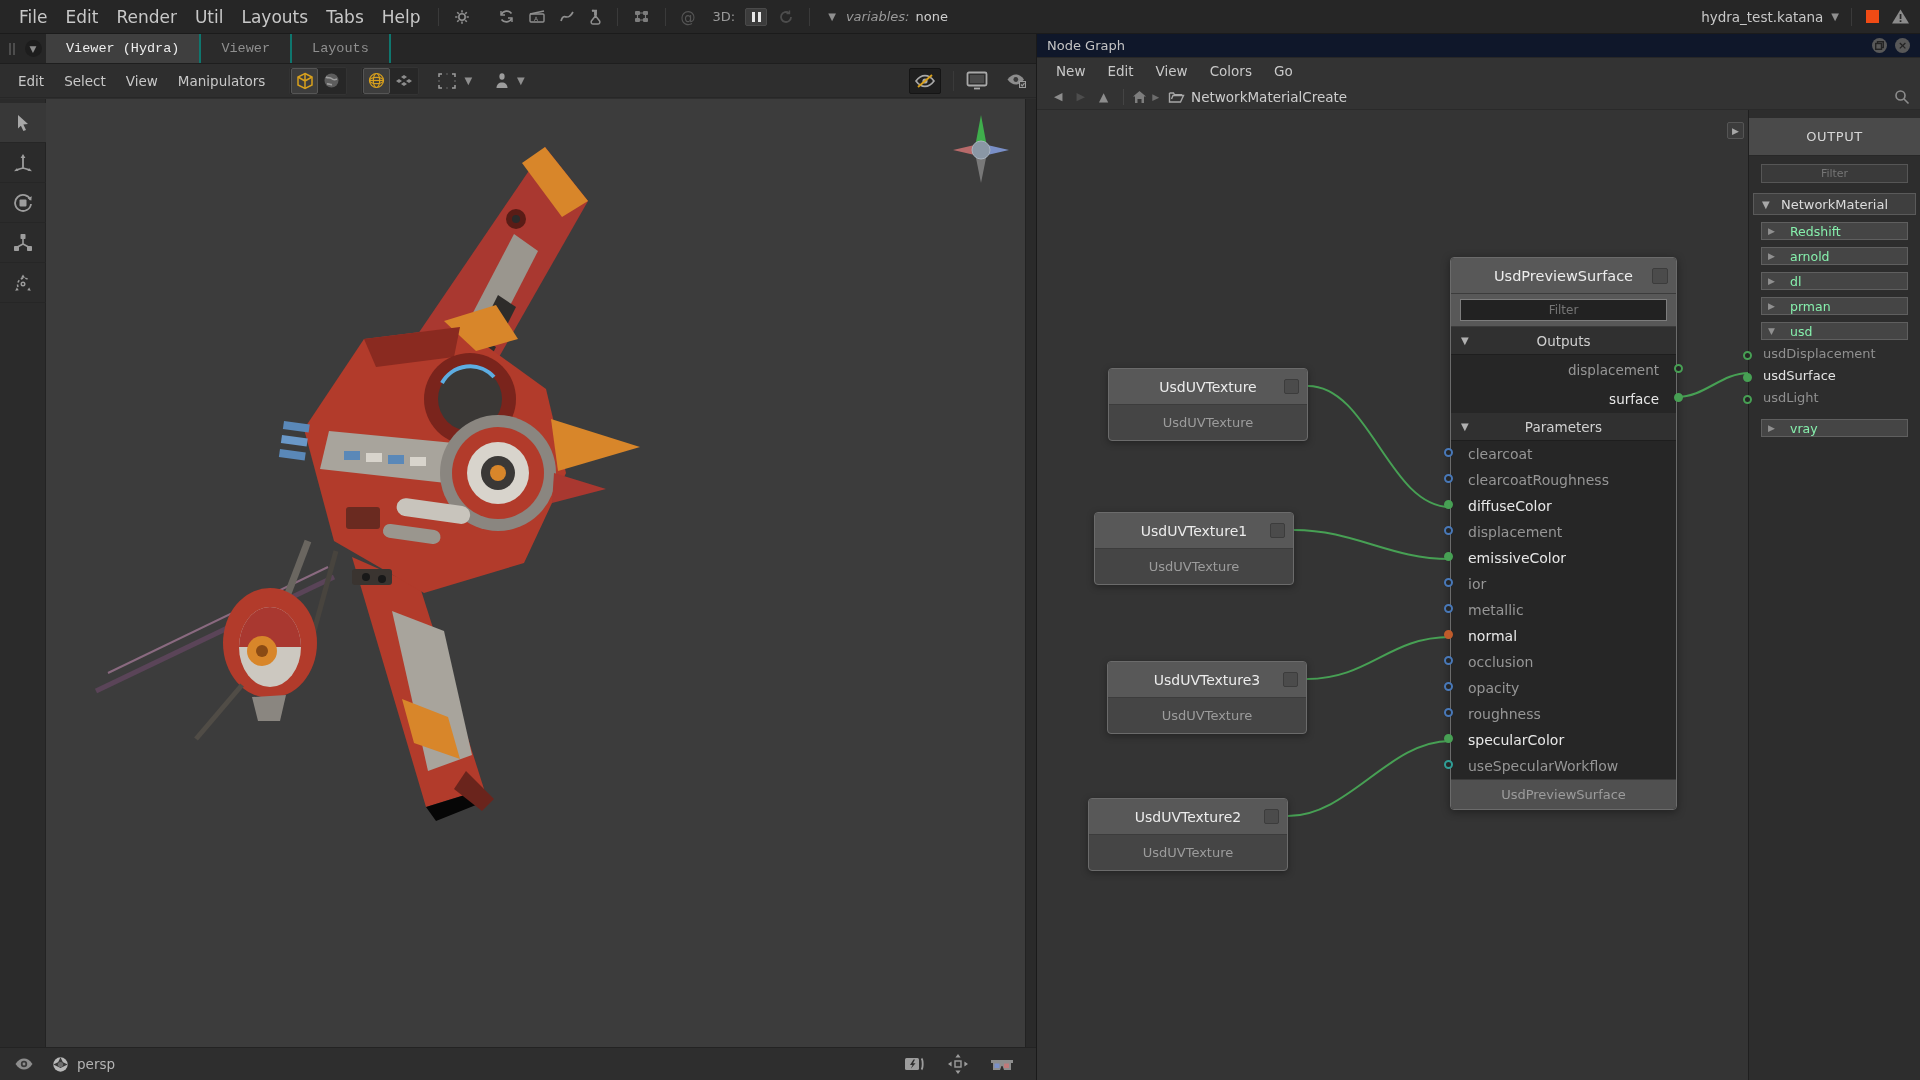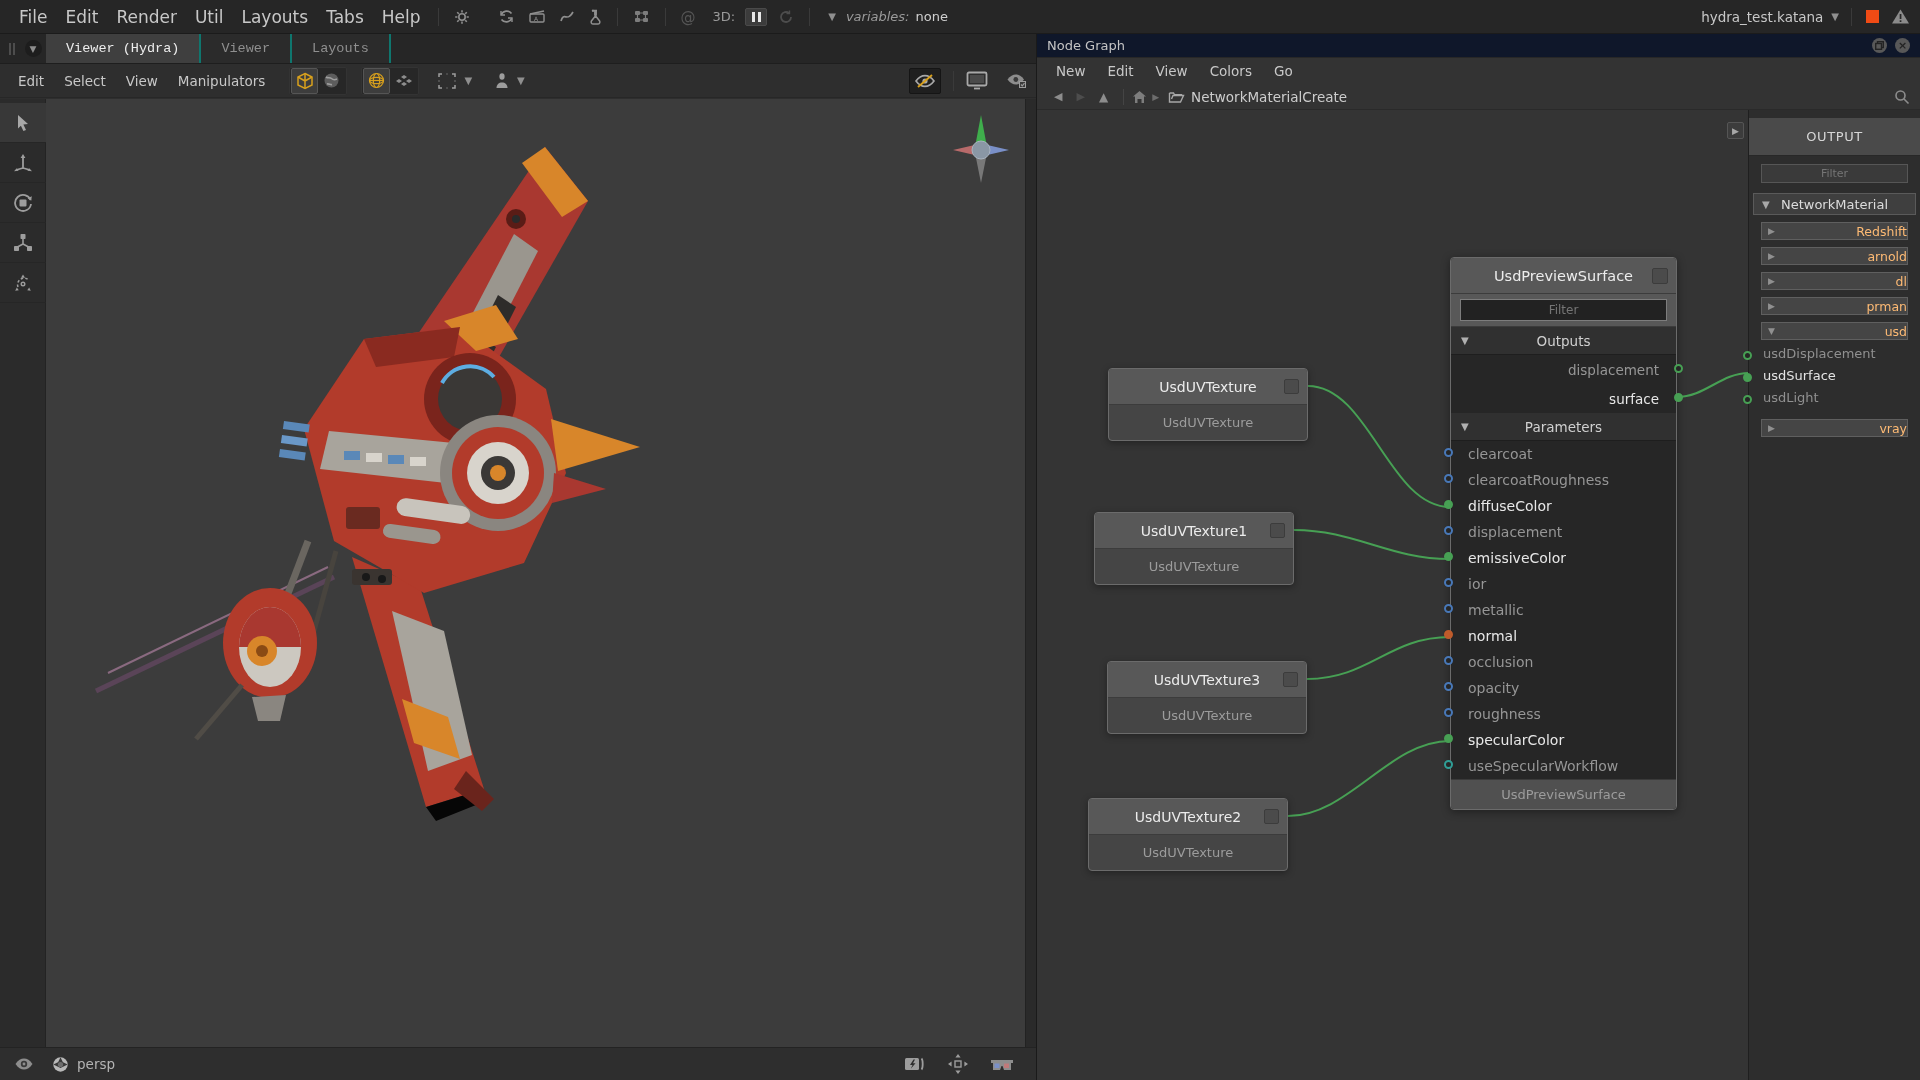--- a/index.html
+++ b/index.html
@@ -117,21 +117,21 @@
   
   .output-panel{position:absolute;right:0;top:0;bottom:0;width:172px;background:#2d2d2d;border-left:1px solid #1f1f1f;}
   .op-header{height:38px;background:#4a4a4a;border-bottom:1px solid #282828;display:flex;align-items:center;justify-content:center;color:#d6d6d6;font-size:13px;letter-spacing:.6px;margin-top:8px;}
   .op-filter{margin:8px 12px 0;display:block;}
   .op-filter input{width:100%;height:19px;background:#3a3a3a;border:1px solid #565656;color:#9a9a9a;text-align:center;font-size:11px;outline:none;}
   .op-root{margin:10px 4px 0;height:22px;background:#3f3f3f;border:1px solid #5a5a5a;display:flex;align-items:center;position:relative;}
   .op-root .tri{position:absolute;left:8px;color:#a8a8a8;font-size:10px;}
   .op-root .lbl{flex:1;text-align:center;color:#dcdcdc;font-size:13px;}
   .op-group{margin:7px 12px 0;height:18px;background:#454545;border:1px solid #5f5f5f;display:flex;align-items:center;position:relative;}
   .op-group .tri{position:absolute;left:6px;color:#909090;font-size:9px;}
-  .op-group .lbl{flex:1;text-align:right;color:#fdba74;font-size:12.5px;}
+  .op-group .lbl{flex:1;text-align:left;color:#86efac;font-size:12.5px;margin-left:28px;}
   .op-port{height:22px;position:relative;display:flex;align-items:flex-start;padding-left:14px;color:#909090;font-size:13px;}
   .op-port.first{margin-top:6px;}
   .op-port.connected{color:#e4e4e4;}
   .op-port .port{left:-6px;}
 </style>
 </head>
 <body>
 
 <div id="menubar">
   <span style="display:flex;align-items:center;">

